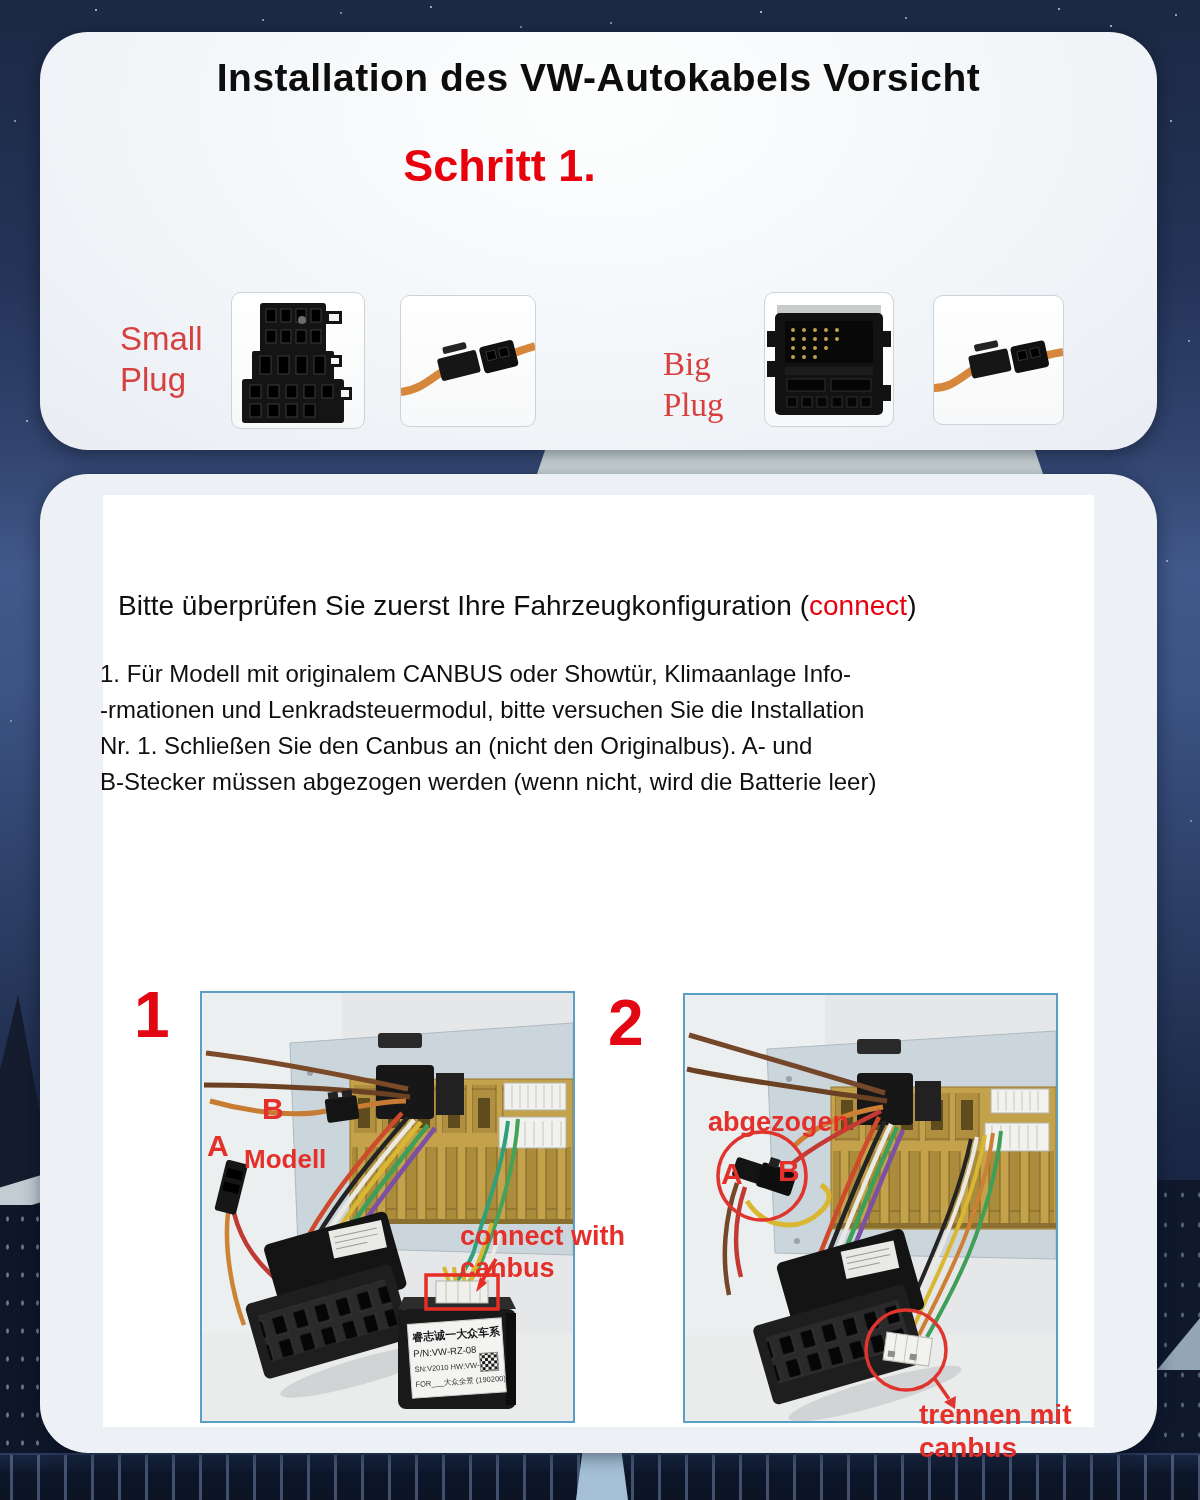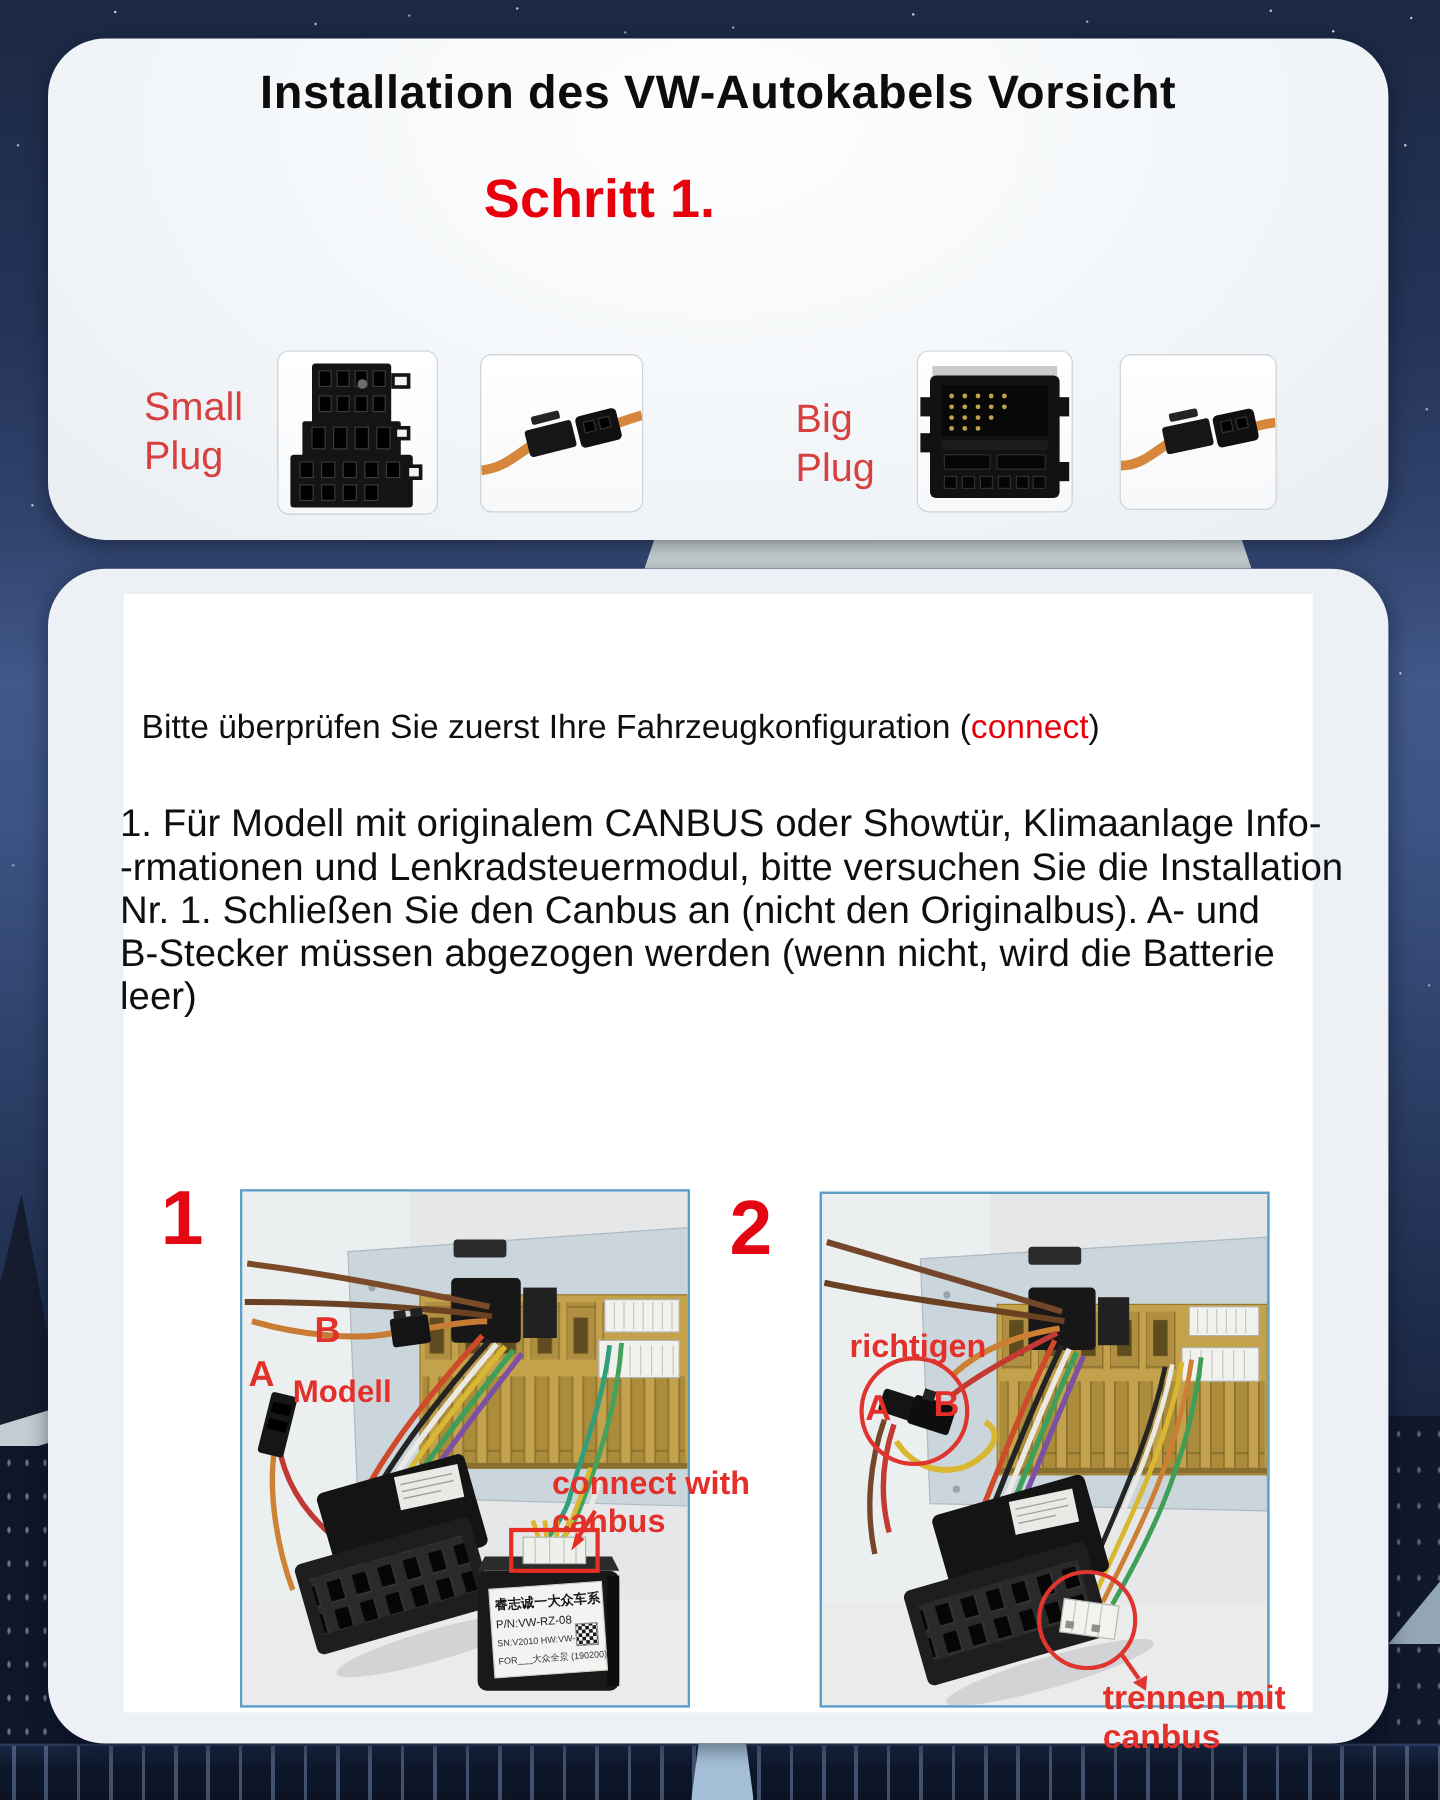--- a/index.html
+++ b/index.html
@@ -38,21 +38,21 @@
   
   .title{left:40px;top:56px;width:1117px;text-align:center;font-size:39px;font-weight:700;color:#0d0d0d;z-index:3;letter-spacing:.5px;}
   .step-heading{font-size:45px;font-weight:700;color:#e8000c;text-align:center;z-index:3;}
   .step1-heading{left:40px;top:140px;width:919px;}
   .step2-heading{left:103px;top:506px;width:991px;}
   .subtitle{left:108px;top:218px;font-size:31px;color:#111;z-index:3;}
   .plug-label{font-size:33px;line-height:41px;color:#d84040;white-space:pre-line;z-index:3;}
   .thumb{background:linear-gradient(180deg,#ffffff,#f7f8f9);border:1px solid #ccd2d7;border-radius:10px;z-index:3;overflow:hidden;}
   .intro{left:118px;top:590px;font-size:28px;color:#0f0f0f;z-index:3;}
   .intro .hl{color:#e8000c;}
-  .para{left:100px;top:0;width:1030px;font-size:32px;line-height:36px;color:#0f0f0f;white-space:pre-line;z-index:3;margin-top:12px;}
+  .para{left:100px;top:0;width:1030px;font-size:24px;line-height:36px;color:#0f0f0f;white-space:pre-line;z-index:3;}
   .fig-number{font-size:64px;font-weight:700;color:#e30613;z-index:4;}
   .photo{border:2px solid #5b9fc6;background:#e5e7e8;overflow:hidden;z-index:3;}
   .note{color:#e3302a;font-weight:700;z-index:5;white-space:pre-line;line-height:32px;}
   svg{display:block;}
 </style>
 </head>
 <body>
 
 <div class="page">
 
@@ -65,21 +65,21 @@
   <div class="abs bottom-band"></div>
   <div class="abs lane-stripe"></div>
   <div class="abs beam"></div>
 
   <div class="abs card card1"></div>
   <div class="abs title">Installation des VW-Autokabels Vorsicht</div>
   <div class="abs step-heading step1-heading">Schritt 1.</div>
 
   <div class="abs plug-label" style="left:120px;top:318px;">Small
 Plug</div>
-  <div class="abs plug-label" style="left:663px;top:328px;">Big
+  <div class="abs plug-label" style="left:663px;top:344px;font-family:Liberation Serif, serif;">Big
 Plug</div>
 
   <div class="abs thumb" style="left:231px;top:292px;width:132px;height:135px;">
     <svg width="132" height="135" viewBox="0 0 132 135">
       <g fill="#141414">
         <rect x="28" y="10" width="66" height="50" rx="3"></rect>
         <rect x="20" y="58" width="82" height="30" rx="2"></rect>
         <rect x="10" y="86" width="102" height="44" rx="3"></rect>
       </g>
       <rect x="94" y="18" width="16" height="13" fill="#141414"></rect>
@@ -398,19 +398,19 @@
         <rect x="204" y="358" width="7" height="6" fill="#8f8f89"></rect>
           <rect x="226" y="358" width="7" height="6" fill="#8f8f89"></rect>
       </g>
       <circle cx="221" cy="355" r="40" fill="none" stroke="#e0352f" stroke-width="3.5"></circle>
       <g>
         <path d="M250,384 L264,404" stroke="#e0352f" stroke-width="3.5" fill="none"></path>
         <polygon points="270,414 271,401 259,407" fill="#e0352f"></polygon>
       </g>
     </svg>
   </div>
-  <div class="abs note" style="left:708px;top:1106px;font-size:27px;">richtigen</div>
+  <div class="abs note" style="left:708px;top:1106px;font-size:27px;">abgezogen</div>
   <div class="abs note" style="left:721px;top:1158px;font-size:30px;">A</div>
   <div class="abs note" style="left:778px;top:1155px;font-size:30px;">B</div>
   <div class="abs note" style="left:919px;top:1398px;font-size:28px;line-height:33px;">trennen mit
 canbus</div>
 
 </div>
 
 </body></html>

